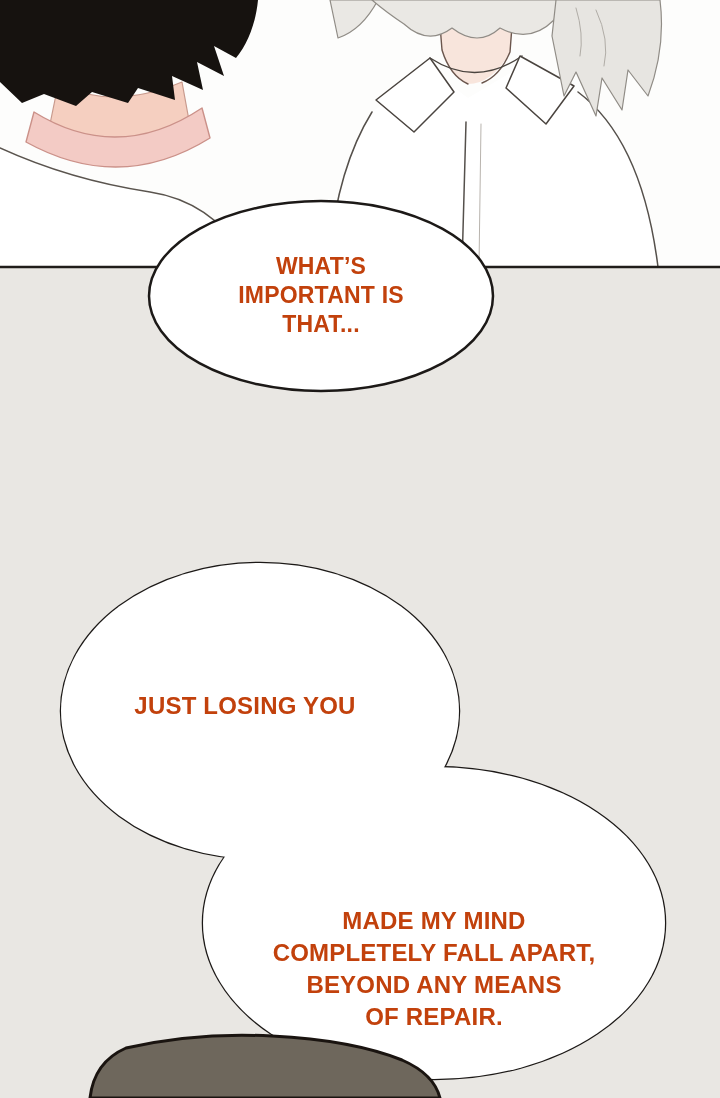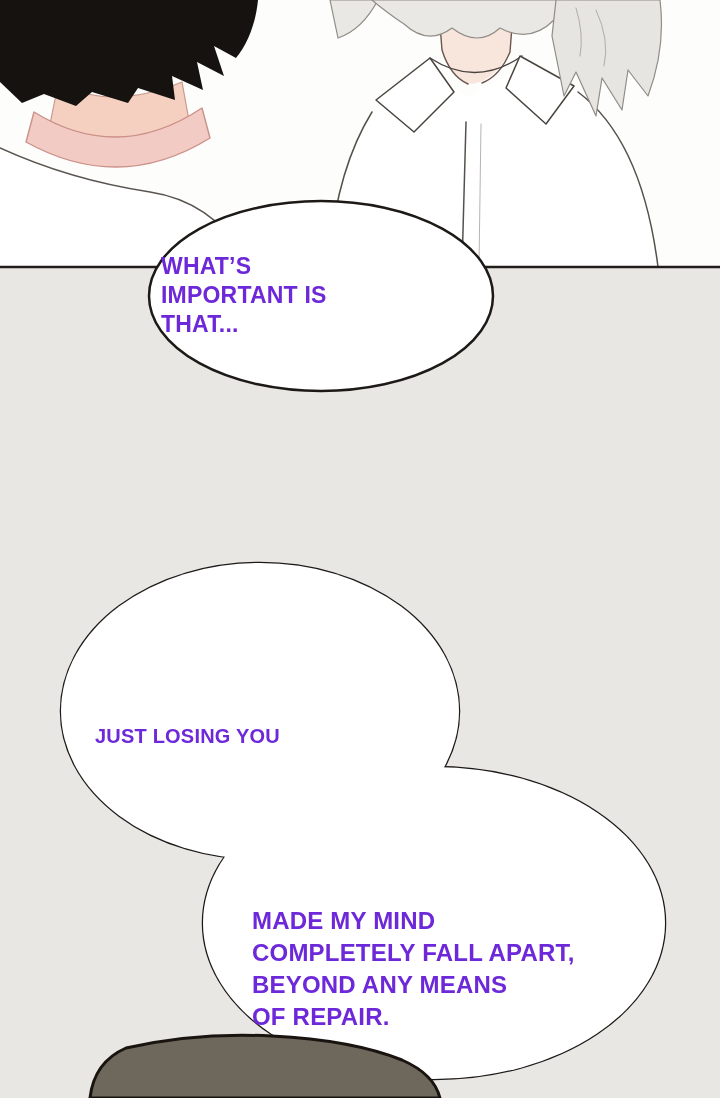--- a/index.html
+++ b/index.html
@@ -14,28 +14,28 @@
     background: #fdfdfc;
   }
   .art {
     position: absolute;
     left: 0; top: 0;
     display: block;
   }
   .bubble-text {
     position: absolute;
     white-space: pre-line;
-    text-align: left;
+    text-align: center;
     font-weight: 700;
-    color: #6d28d9;
+    color: #c2410c;
     font-family: "Liberation Sans", sans-serif;
     letter-spacing: 0.2px;
   }
   .bt1 { left: 161px; top: 252px; width: 320px; font-size: 23px; line-height: 29px; }
-  .bt2 { left: 95px;  top: 721px; width: 300px; font-size: 20px; line-height: 30px; }
+  .bt2 { left: 95px;  top: 691px; width: 300px; font-size: 24px; line-height: 30px; }
   .bt3 { left: 252px; top: 884px; width: 364px; font-size: 24px; line-height: 32px; margin-top: 21px; }
 </style>
 </head>
 <body>
 
 <div class="page">
 
   <svg class="art" width="720" height="1098" viewBox="0 0 720 1098" xmlns="http://www.w3.org/2000/svg">
 
     <rect x="0" y="0" width="720" height="267" fill="#fdfdfc"></rect>

